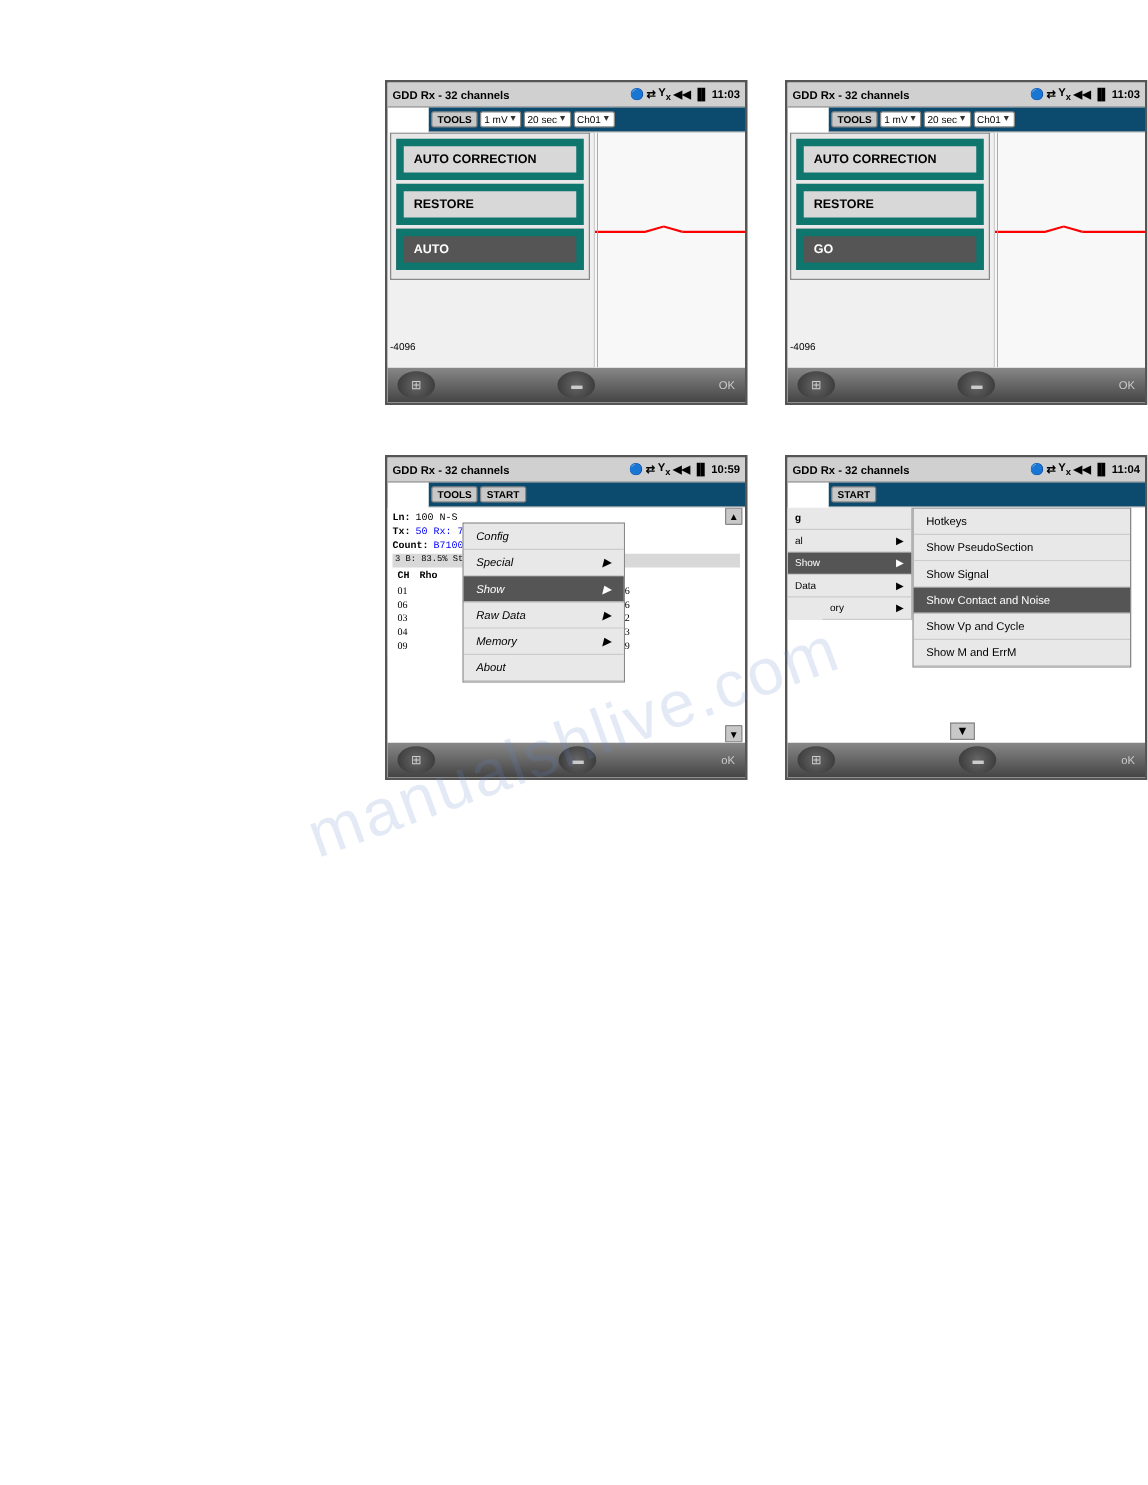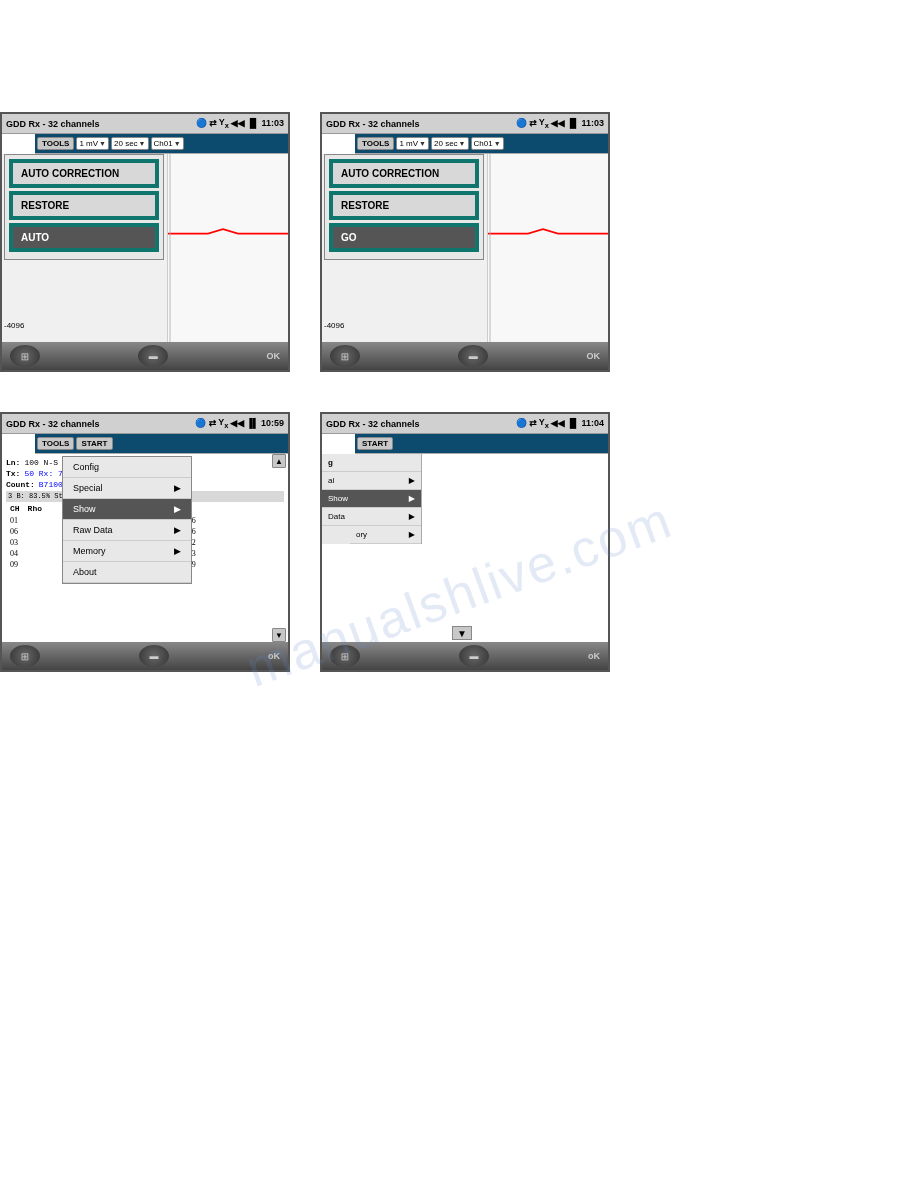--- a/index.html
+++ b/index.html
@@ -11,23 +11,23 @@
       position: relative;
       overflow: hidden;
     }
 
     .page-container {
       width: 918px;
       height: 936px;
       background: #fff;
       display: flex;
       flex-direction: column;
-      align-items: flex-start;
+      align-items: flex-end;
       justify-content: flex-start;
-      padding-top: 112px;
+      padding-top: 64px;
     }
 
     .row {
       display: flex;
       flex-direction: row;
       gap: 30px;
       margin-bottom: 40px;
     }
 
     
@@ -122,21 +122,21 @@
       border: 1px solid #888;
       padding: 4px;
       z-index: 10;
       width: 160px;
     }
 
     .menu-item-btn {
       display: block;
       width: 100%;
       background: #d8d8d8;
-      border: 4px solid #0f766e;
+      border: 6px solid #0f766e;
       padding: 5px 8px;
       font-size: 10px;
       font-weight: bold;
       text-align: left;
       cursor: pointer;
       margin-bottom: 3px;
     }
 
     .menu-item-btn.active {
       background: #555;
@@ -176,21 +176,21 @@
       border-radius: 50%;
       display: flex;
       align-items: center;
       justify-content: center;
       cursor: pointer;
     }
 
     .bottom-ok {
       font-size: 9px;
       color: #ccc;
-      font-weight: bold;
+      font-weight: normal;
       cursor: pointer;
     }
 
     
     .data-content {
       flex: 1;
       background: #fff;
       padding: 3px 4px;
       font-size: 8px;
       font-family: 'Courier New', monospace;
@@ -225,26 +225,27 @@
 
     .data-table td {
       font-size: 8px;
       padding: 1px 4px;
       font-family: Liberation Serif, serif;
     }
 
     
     .dropdown-menu {
       position: absolute;
-      top: 2px;
+      top: 12px;
       left: 60px;
       background: #e8e8e8;
       border: 1px solid #888;
       z-index: 20;
       min-width: 130px;
+      font-style: italic;
     }
 
     .dropdown-menu-item {
       display: block;
       padding: 5px 10px;
       font-size: 9px;
       border-bottom: 1px solid #ccc;
       cursor: pointer;
       background: #e8e8e8;
     }
@@ -636,20 +637,28 @@
             <span class="data-label">Ln:</span>
           </div>
           <div class="data-row">
             <span class="data-label">Tx:</span>
           </div>
           <div class="data-row">
             <span class="data-label">Cou</span>
           </div>
         </div>
 
+        <div class="sub-menu" style="top:0;left:100px;width:175px;">
+          <span class="sub-menu-item">Hotkeys</span>
+          <span class="sub-menu-item">Show PseudoSection</span>
+          <span class="sub-menu-item">Show Signal</span>
+          <span class="sub-menu-item selected">Show Contact and Noise</span>
+          <span class="sub-menu-item">Show Vp and Cycle</span>
+          <span class="sub-menu-item">Show M and ErrM</span>
+        </div>
 
         <div style="position:absolute;top:0;left:0;width:100px;background:#e8e8e8;border-right:1px solid #aaa;">
           <div style="padding:4px 6px;font-size:8px;font-weight:bold;border-bottom:1px solid #ccc;">g</div>
           <div style="padding:4px 6px;font-size:8px;border-bottom:1px solid #ccc;display:flex;justify-content:space-between;">
               <span>al</span>
               <span>▶</span>
             </div>
           <div style="padding:4px 6px;font-size:8px;border-bottom:1px solid #ccc;background:#555;color:#fff;display:flex;justify-content:space-between;">
               <span>Show</span>
               <span>▶</span>

